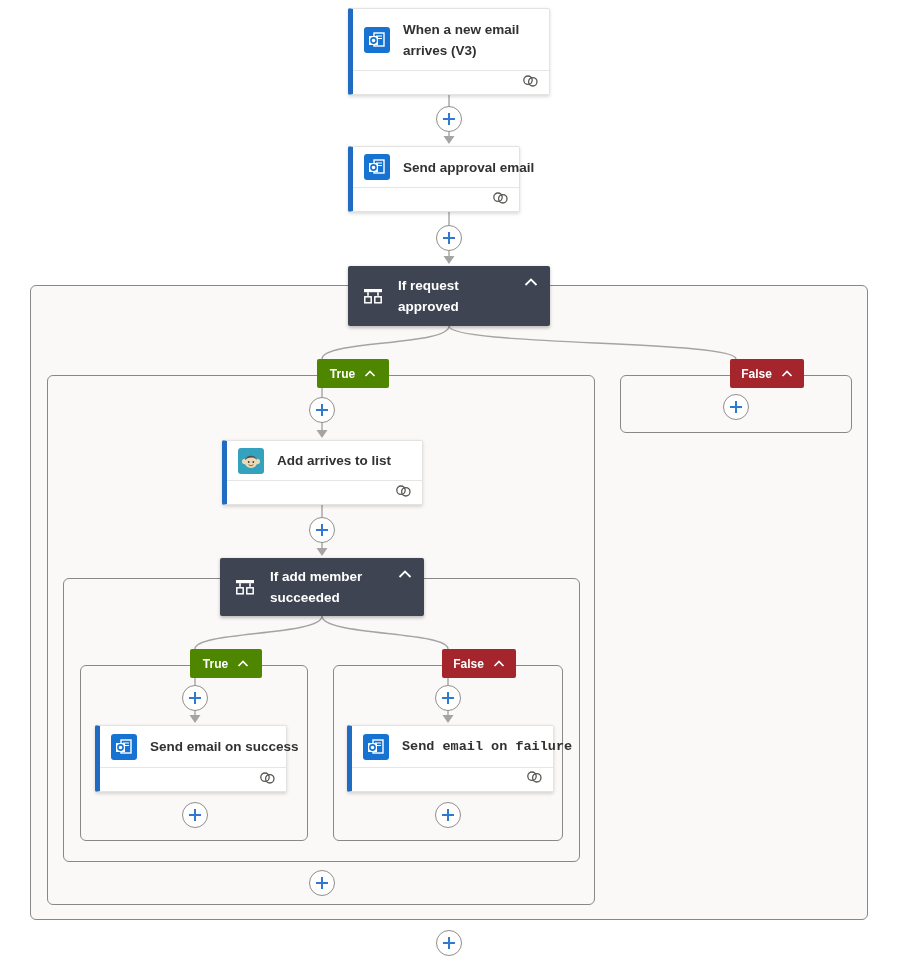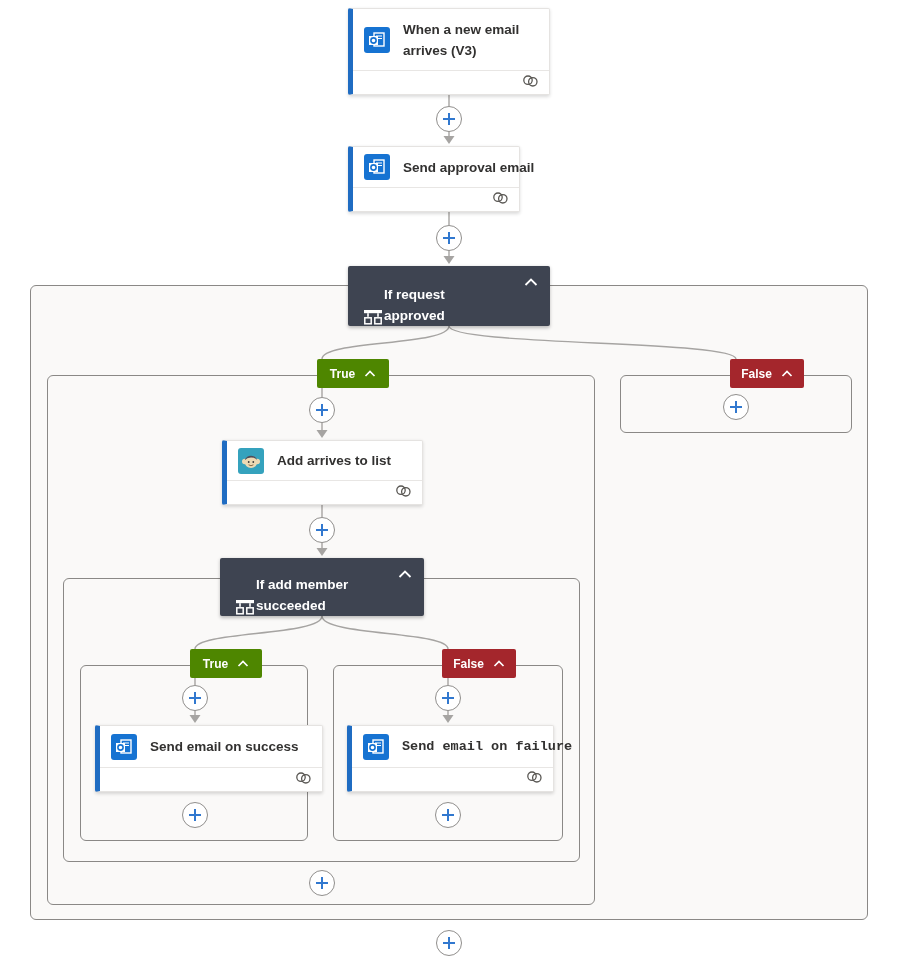--- a/index.html
+++ b/index.html
@@ -20,22 +20,22 @@
   }
   .card-header{flex:1;display:flex;align-items:center;gap:13px;padding:6px 8px 6px 11px;}
   .card-title{font-size:13.5px;font-weight:700;color:#323130;line-height:21px;white-space:nowrap;}
   .card-title.wrap{white-space:normal;width:126px;}
   .card-footer{
     border-top:1px solid #e8e6e4;height:23px;display:flex;align-items:center;
     justify-content:flex-end;padding-right:10px;
   }
   .cond{
     position:absolute;background:#3e4451;border-radius:2px;color:#fff;
-    box-shadow:0 1.6px 3.6px rgba(0,0,0,.25);display:flex;align-items:flex-end;
-    padding:0 12px 0 14px;z-index:3;cursor:pointer;box-sizing:border-box;
+    box-shadow:0 1.6px 3.6px rgba(0,0,0,.25);display:flex;align-items:center;
+    padding:0 12px 0 14px;gap:14px;z-index:3;cursor:pointer;box-sizing:border-box;
   }
   .cond-title{font-size:13.5px;font-weight:700;line-height:21px;width:116px;}
   .cond .chev{margin-left:auto;display:flex;align-self:flex-start;margin-top:12px;}
   .badge{
     position:absolute;height:29px;border-radius:2px;display:flex;align-items:center;
     justify-content:center;gap:9px;color:#fff;font-size:12px;font-weight:700;
     z-index:4;cursor:pointer;box-sizing:border-box;margin-left:31px;
   }
   .badge.green{background:#4e8600;}
   .badge.red{background:#a4262c;}
@@ -262,21 +262,21 @@
   <svg width="14" height="14" viewBox="0 0 14 14">
       <path d="M7 1 V13 M1 7 H13" stroke="#3178cf" stroke-width="2" fill="none"></path>
     </svg>
 </button>
 <button class="plus" style="left:435px;top:685px;">
   <svg width="14" height="14" viewBox="0 0 14 14">
       <path d="M7 1 V13 M1 7 H13" stroke="#3178cf" stroke-width="2" fill="none"></path>
     </svg>
 </button>
 
-<div class="card" style="left:95px;top:725px;width:228px;height:67px;">
+<div class="card" style="left:95px;top:725px;width:192px;height:67px;">
   <div class="card-header">
     <span class="icon26">
       <svg width="26" height="26" viewBox="0 0 26 26">
         <rect width="26" height="26" rx="3" fill="#1673d2"></rect>
         <rect x="10" y="6" width="10" height="13" fill="none" stroke="#fff" stroke-width="1.4"></rect>
         <line x1="12" y1="9" x2="18" y2="9" stroke="#fff" stroke-width="1"></line>
         <line x1="12" y1="11.5" x2="18" y2="11.5" stroke="#fff" stroke-width="1"></line>
         <rect x="5" y="9" width="9" height="9" fill="#fff"></rect>
         <circle cx="9.5" cy="13.5" r="2.6" fill="none" stroke="#1673d2" stroke-width="1.6"></circle>
       </svg>

